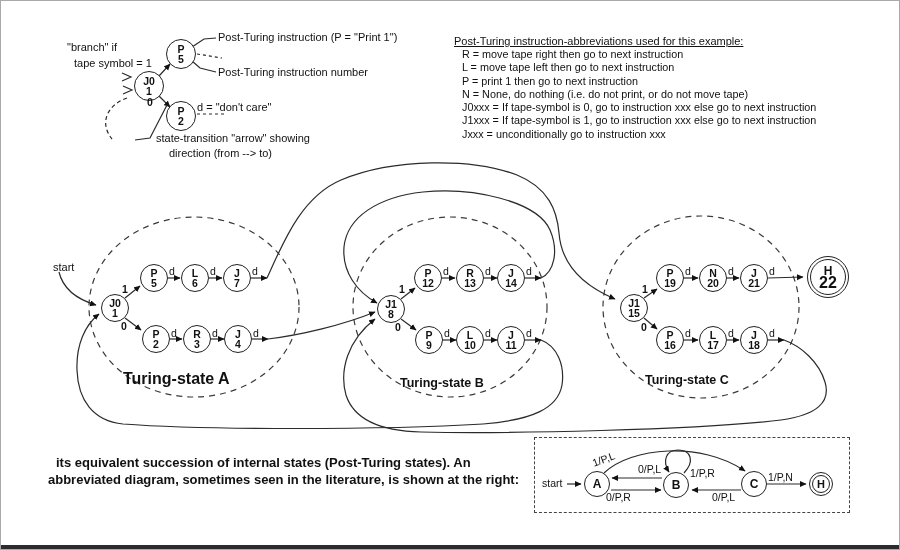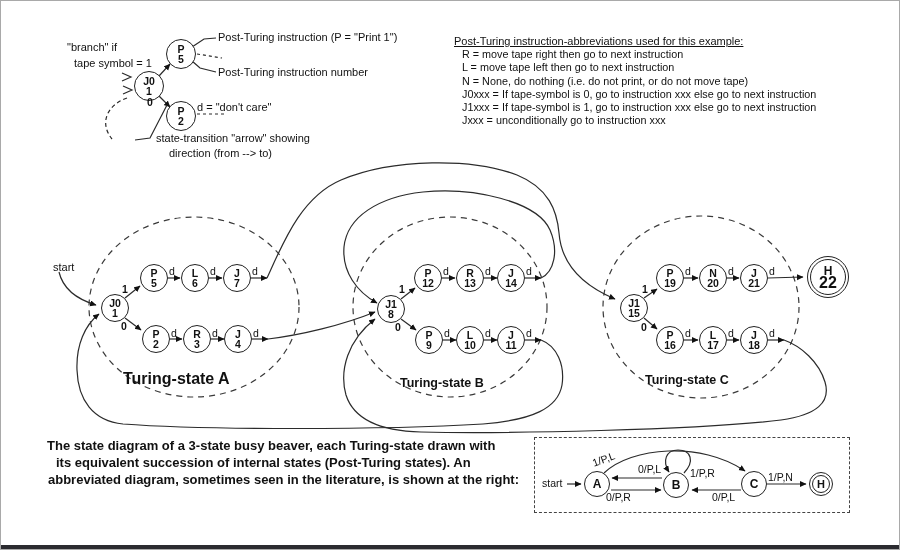--- a/index.html
+++ b/index.html
@@ -126,20 +126,21 @@
   <div class="lbl" style="left:217px;top:30px;">Post-Turing instruction (P = "Print 1")</div>
   <div class="lbl" style="left:217px;top:65px;">Post-Turing instruction number</div>
   <div class="lbl" style="left:196px;top:100px;">d = "don't care"</div>
   <div class="lbl" style="left:155px;top:131px;">state-transition "arrow" showing</div>
   <div class="lbl" style="left:168px;top:146px;">direction (from --&gt; to)</div>
 
   <div class="legend-right">
     <div class="title">Post-Turing instruction-abbreviations used for this example:</div>
     <div class="item">R = move tape right then go to next instruction</div>
     <div class="item">L = move tape left then go to next instruction</div>
+    <div class="item">P = print 1 then go to next instruction</div>
     <div class="item">N = None, do nothing (i.e. do not print, or do not move tape)</div>
     <div class="item">J0xxx = If tape-symbol is 0, go to instruction xxx else go to next instruction</div>
     <div class="item">J1xxx = If tape-symbol is 1, go to instruction xxx else go to next instruction</div>
     <div class="item">Jxxx = unconditionally go to instruction xxx</div>
   </div>
 
   <div class="lbl" style="left:52px;top:260px;">start</div>
   <div class="node" style="left:100px;top:293px;">
     <span>J0</span>
     <span>1</span>
@@ -254,21 +255,20 @@
   <span class="lbl small" style="left:443px;top:326px;">d</span>
   <span class="lbl small" style="left:484px;top:326px;">d</span>
   <span class="lbl small" style="left:525px;top:326px;">d</span>
   <span class="lbl small" style="left:684px;top:264px;">d</span>
   <span class="lbl small" style="left:727px;top:264px;">d</span>
   <span class="lbl small" style="left:768px;top:264px;">d</span>
   <span class="lbl small" style="left:684px;top:326px;">d</span>
   <span class="lbl small" style="left:727px;top:326px;">d</span>
   <span class="lbl small" style="left:768px;top:326px;">d</span>
 
-  <div class="caption" style="left:46px;top:437px;">The state diagram of a 3-state busy beaver, each Turing-state drawn with</div>
   <div class="caption" style="left:55px;top:454px;">its equivalent succession of internal states (Post-Turing states). An</div>
   <div class="caption" style="left:47px;top:471px;">abbreviated diagram, sometimes seen in the literature, is shown at the right:</div>
 
   <div class="abbrev-box"></div>
   <div class="lbl small" style="left:541px;top:476px;">start</div>
   <div class="abbrev-node" style="left:583px;top:470px;">
     <span>A</span>
   </div>
   <div class="abbrev-node" style="left:662px;top:471px;">
     <span>B</span>

